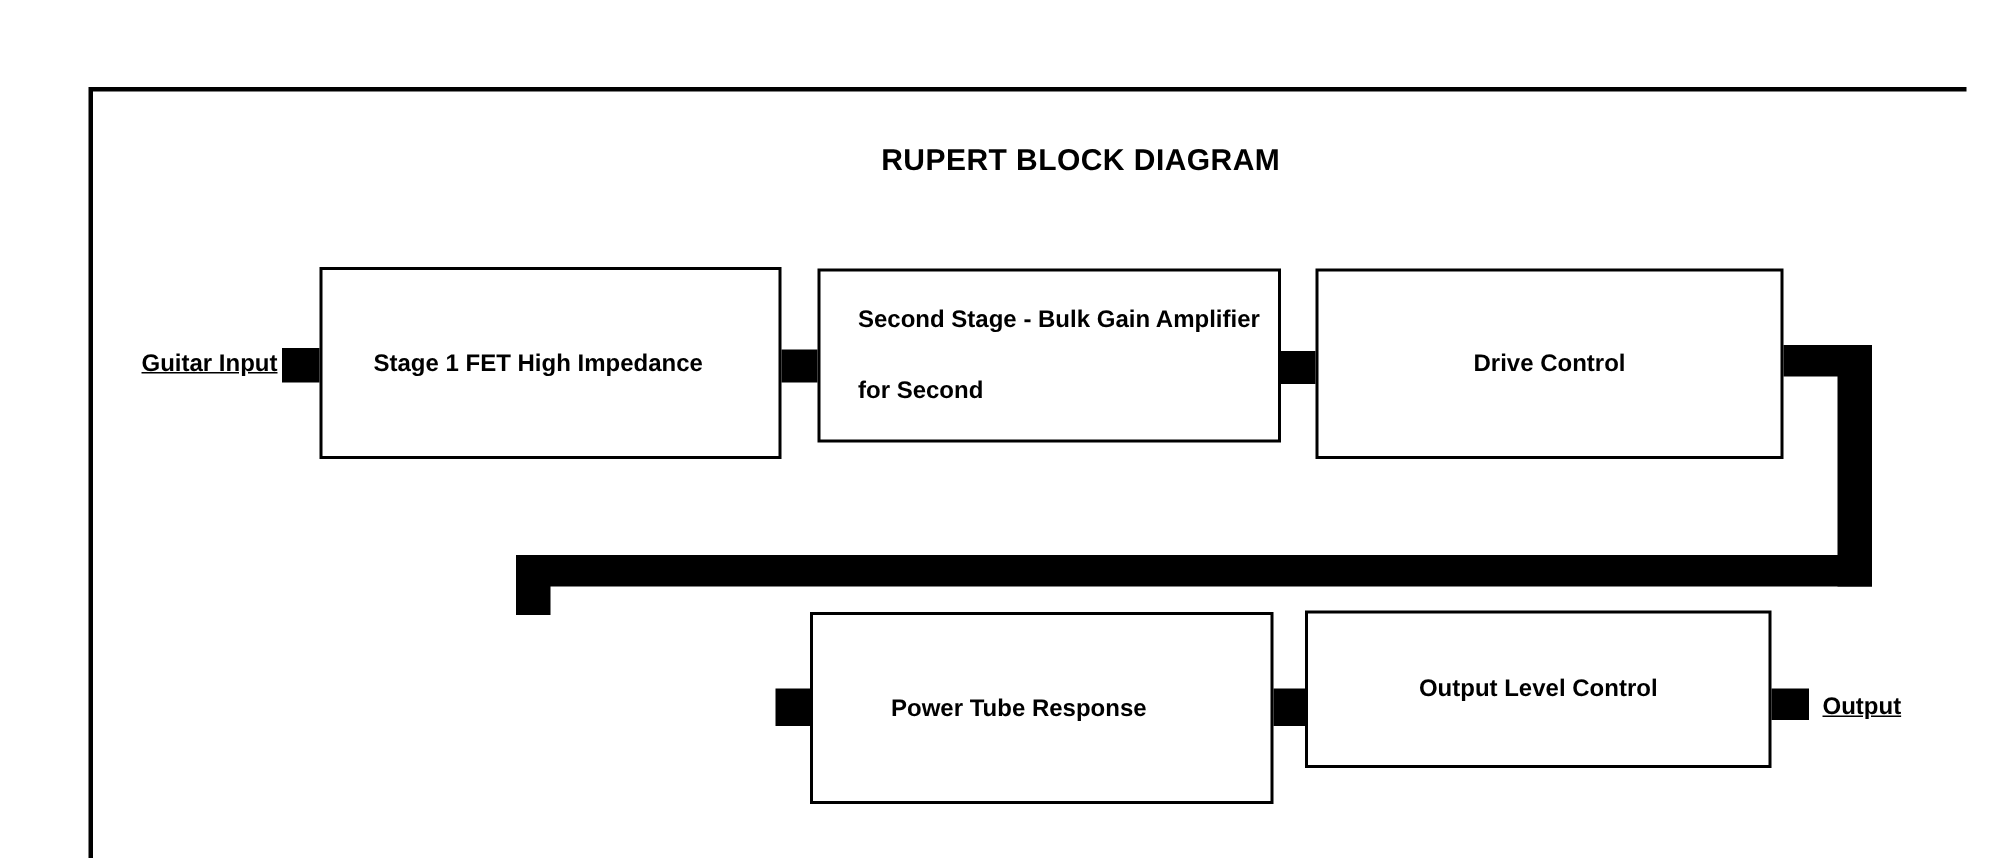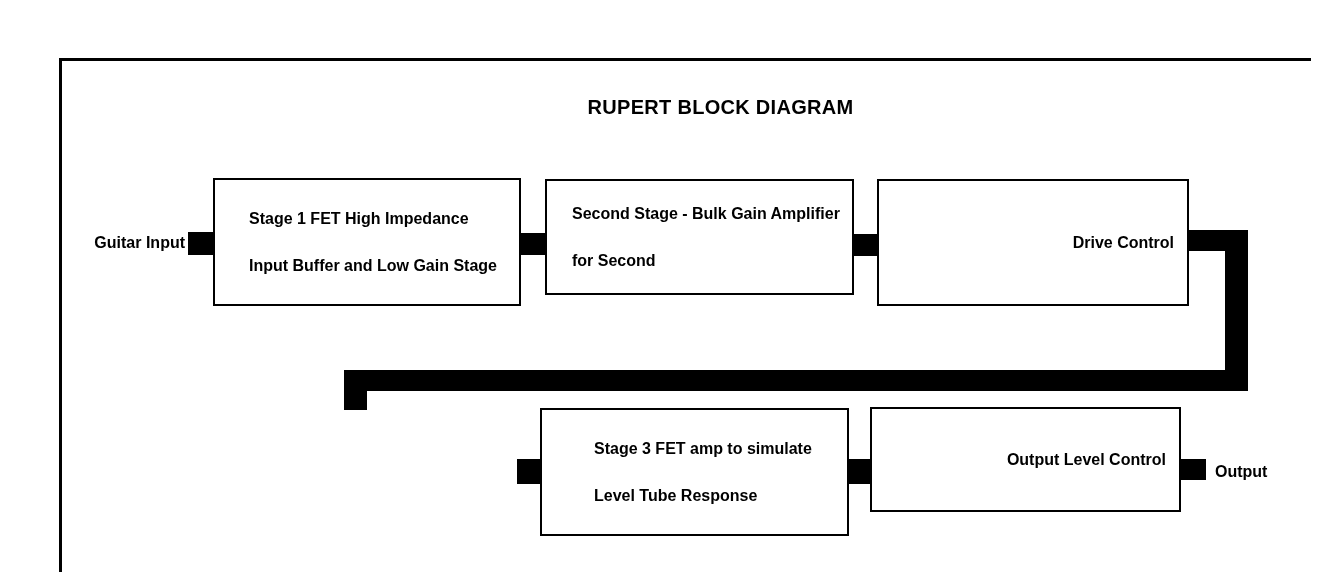--- a/index.html
+++ b/index.html
@@ -30,62 +30,61 @@
   }
   .box {
     position:absolute;
     background:var(--bg);
     border:2px solid var(--ink);
     display:flex; flex-direction:column; justify-content:center;
     font-size:16px; font-weight:bold; line-height:21px;
   }
   .box .line { white-space:nowrap; }
   .box.align-left { align-items:flex-start; }
-  .box.align-center { text-align:right; }
+  .box.align-center { text-align:center; }
   .conn {
     position:absolute;
     background:var(--ink);
   }
   .endpoint-label {
     position:absolute;
     font-size:16px; font-weight:bold; line-height:22px;
     white-space:nowrap;
+    text-decoration:underline;
   }
   .label-right { text-align:right; }
 </style>
 </head>
 <body>
 
 <div class="canvas">
 
   <div class="frame"></div>
 
   <div class="title">RUPERT BLOCK DIAGRAM</div>
 
   <div class="endpoint-label label-right" style="left:18px; top:180px; width:115px;">Guitar Input</div>
   <div class="endpoint-label" style="left:1163px; top:409px;text-align:right;">Output</div>
 
   <div class="box align-left" style="left:161px; top:126px; width:308px; height:128px; padding-left:21px;">
     <div class="line">Stage 1 FET High Impedance</div>
-    <div class="line">Input Buffer and Low Gain Stage</div>
   </div>
 
   <div class="box align-left" style="left:493px; top:127px; width:309px; height:116px; padding-left:12px;">
     <div class="line">Second Stage - Bulk Gain Amplifier</div>
     <div class="line">for Second</div>
   </div>
 
   <div class="box align-center" style="left:825px; top:127px; width:312px; height:127px;">
     <div class="line">Drive Control</div>
   </div>
 
 
   <div class="box align-left" style="left:488px; top:356px; width:309px; height:128px; padding-left:39px;">
-    <div class="line">Stage 3 FET amp to simulate</div>
-    <div class="line">Level Tube Response</div>
+    <div class="line">Power Tube Response</div>
   </div>
 
   <div class="box align-center" style="left:818px; top:355px; width:311px; height:105px;">
     <div class="line">Output Level Control</div>
   </div>
 
   <div class="conn" style="left:136px; top:180px; width:25px; height:23px;"></div>
   <div class="conn" style="left:469px; top:181px; width:24px; height:22px;"></div>
   <div class="conn" style="left:801px; top:182px; width:24px; height:22px;"></div>
 

